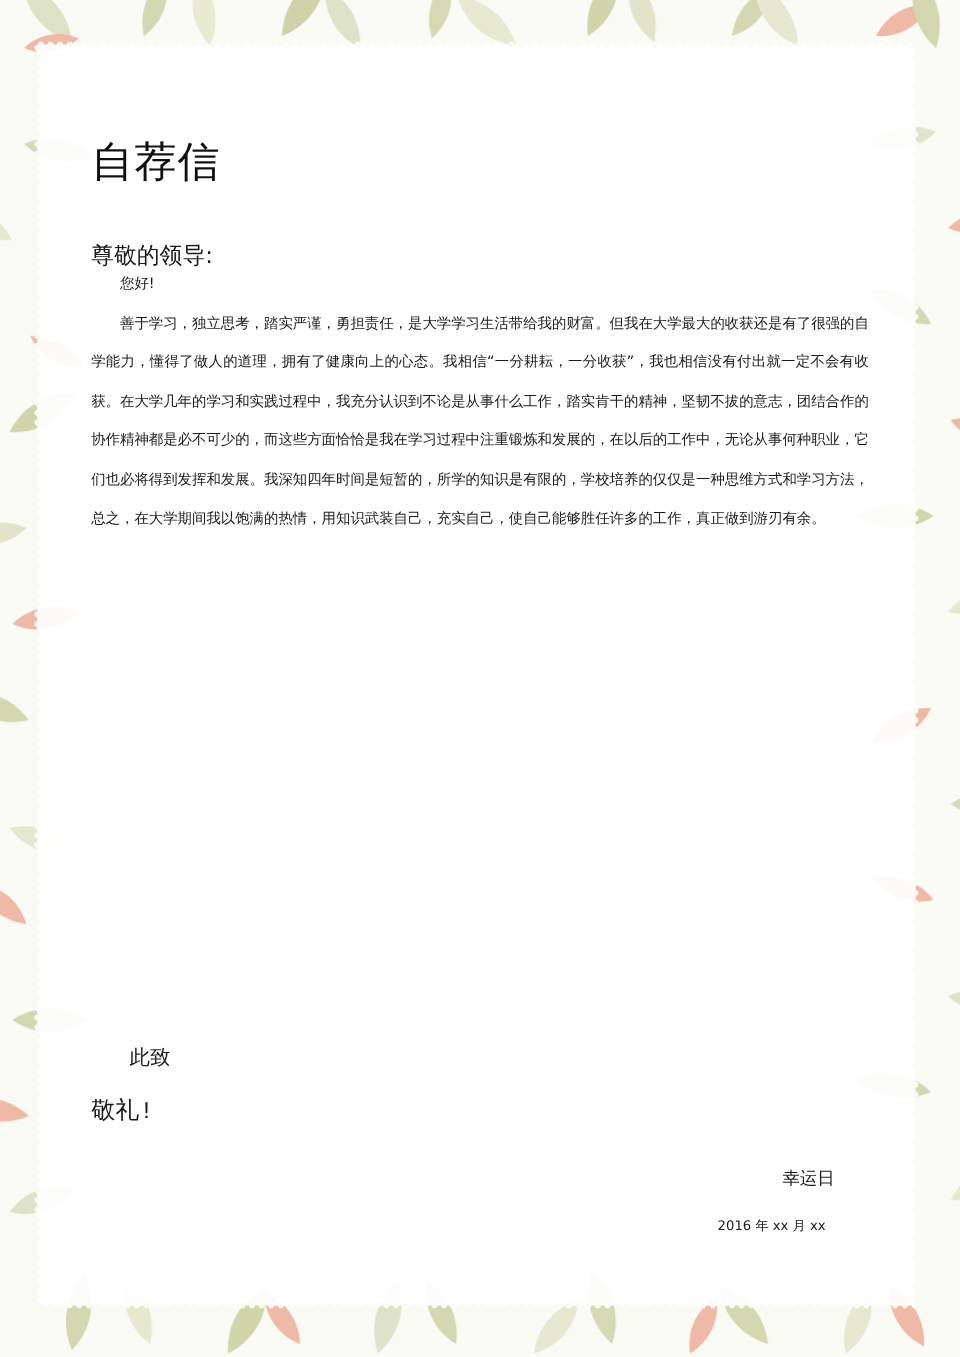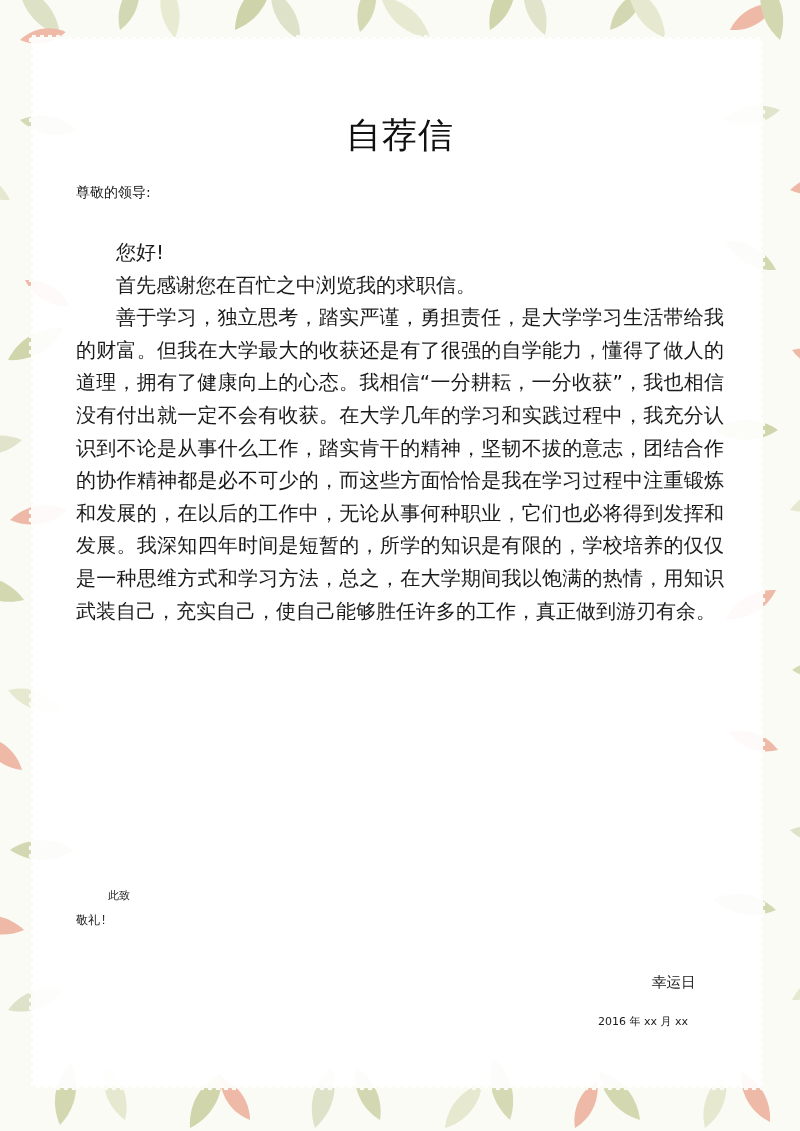--- a/index.html
+++ b/index.html
@@ -23,31 +23,31 @@
   .perf.top { top: 34px; }
   .perf.bottom { top: 1085px; }
   .perf.left, .perf.right { top: 37px; height: 1051px; width: 6px;
     background-image: radial-gradient(circle at 3px 3px, #fbfbf6 2.2px, transparent 2.6px);
     background-size: 6px 8px; }
   .perf.left { left: 28px; }
   .perf.right { left: 760px; }
 
   .content { position: absolute; left: 76px; top: 0; width: 648px; z-index: 3; }
   .title {
-    position: absolute; top: 112px; left: 0; width: 648px; text-align: center;
+    position: absolute; top: 112px; left: 0; width: 648px; 
     font-size: 35px; letter-spacing: 1px; color: #111; margin: 0; font-weight: normal;
   }
-  .salutation { position: absolute; top: 184px; left: 0; font-size: 14px; }
+  .salutation { position: absolute; top: 200px; left: 0; font-size: 19px; }
   .body {
-    position: absolute; top: 236px; left: 0; width: 648px;
-    font-size: 20px; line-height: 32.6px;
+    position: absolute; top: 220px; left: 0; width: 648px;
+    font-size: 12px; line-height: 32.6px;
   }
   .body p { margin: 0; text-indent: 2em; text-align: justify; }
-  .closing1 { position: absolute; top: 888px; left: 32px; font-size: 11px; }
-  .closing2 { position: absolute; top: 912px; left: 0; font-size: 12px; font-family: Liberation Mono, monospace; }
+  .closing1 { position: absolute; top: 870px; left: 32px; font-size: 17px; }
+  .closing2 { position: absolute; top: 912px; left: 0; font-size: 20px; font-family: Liberation Mono, monospace; }
   .signer { position: absolute; top: 973px; left: 576px; font-size: 14.5px; }
   .date { position: absolute; top: 1014px; left: 522px; font-size: 11px; }
 </style>
 </head>
 <body>
 
 <svg class="bg-leaves" width="800" height="1131" viewBox="0 0 800 1131" xmlns="http://www.w3.org/2000/svg">
   <defs>
     <path id="leaf" d="M0,0 C12,-18 12,-40 0,-58 C-12,-40 -12,-18 0,0 Z"></path>
   </defs>
@@ -113,20 +113,19 @@
 <div class="perf top"></div>
 <div class="perf bottom"></div>
 <div class="perf left"></div>
 <div class="perf right"></div>
 
 <div class="content">
   <h1 class="title">自荐信</h1>
   <div class="salutation">尊敬的领导:</div>
   <div class="body">
     <p>您好!</p>
-    <p>首先感谢您在百忙之中浏览我的求职信。</p>
     <p>善于学习，独立思考，踏实严谨，勇担责任，是大学学习生活带给我的财富。但我在大学最大的收获还是有了很强的自学能力，懂得了做人的道理，拥有了健康向上的心态。我相信“一分耕耘，一分收获”，我也相信没有付出就一定不会有收获。在大学几年的学习和实践过程中，我充分认识到不论是从事什么工作，踏实肯干的精神，坚韧不拔的意志，团结合作的协作精神都是必不可少的，而这些方面恰恰是我在学习过程中注重锻炼和发展的，在以后的工作中，无论从事何种职业，它们也必将得到发挥和发展。我深知四年时间是短暂的，所学的知识是有限的，学校培养的仅仅是一种思维方式和学习方法，总之，在大学期间我以饱满的热情，用知识武装自己，充实自己，使自己能够胜任许多的工作，真正做到游刃有余。</p>
   </div>
   <div class="closing1">此致</div>
   <div class="closing2">敬礼!</div>
   <div class="signer">幸运日</div>
   <div class="date">2016 年 xx 月 xx</div>
 </div>
 
 </body></html>

